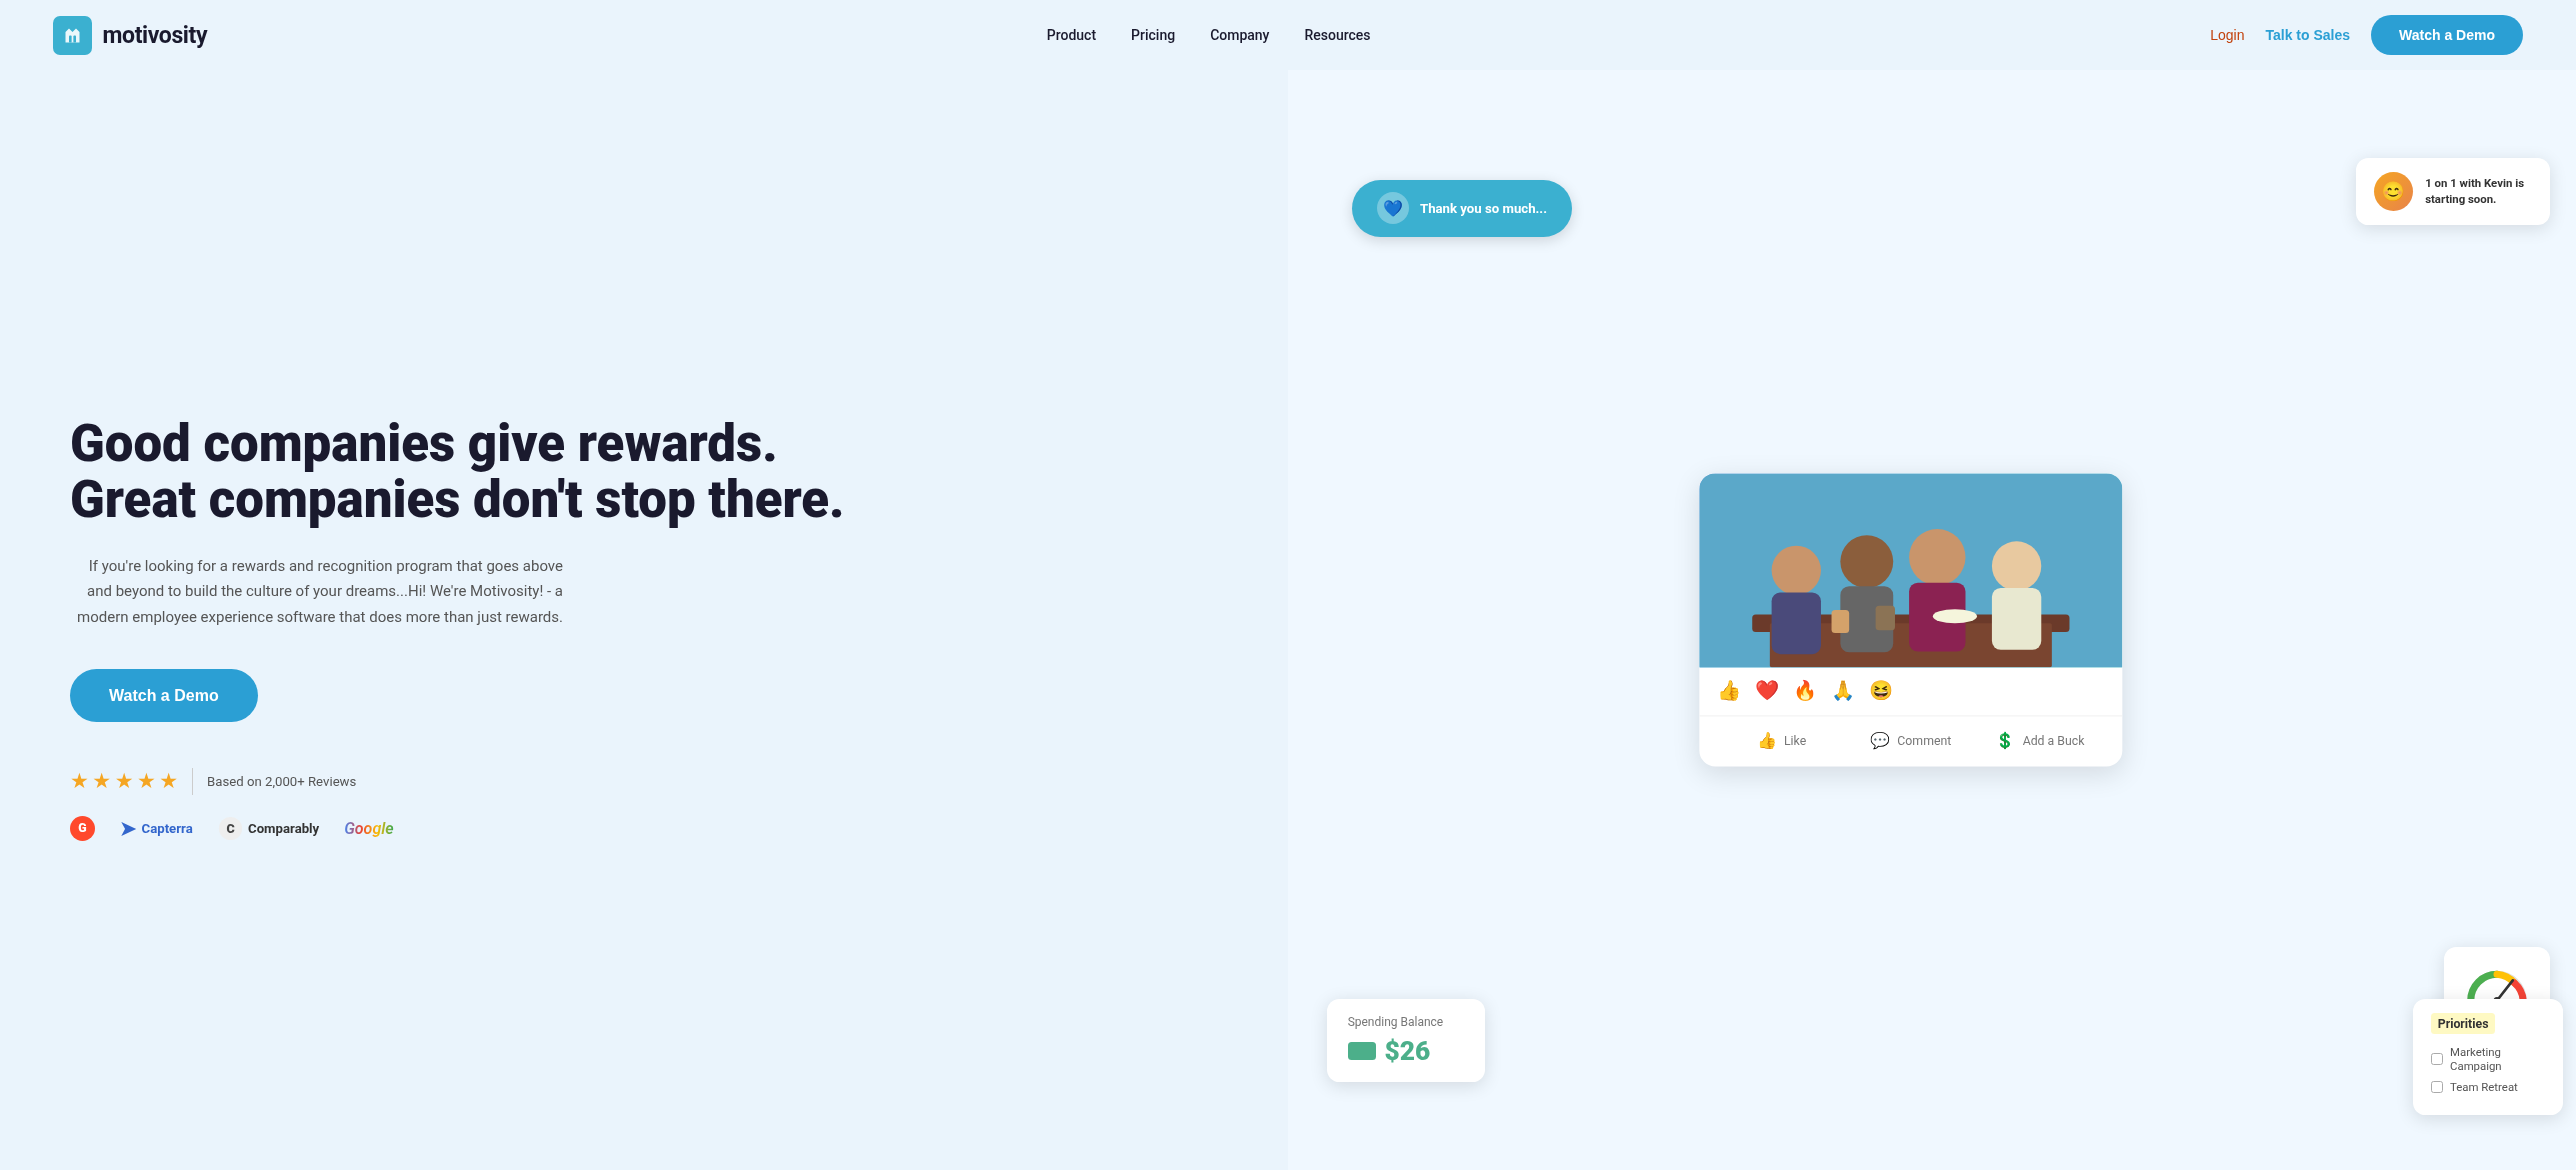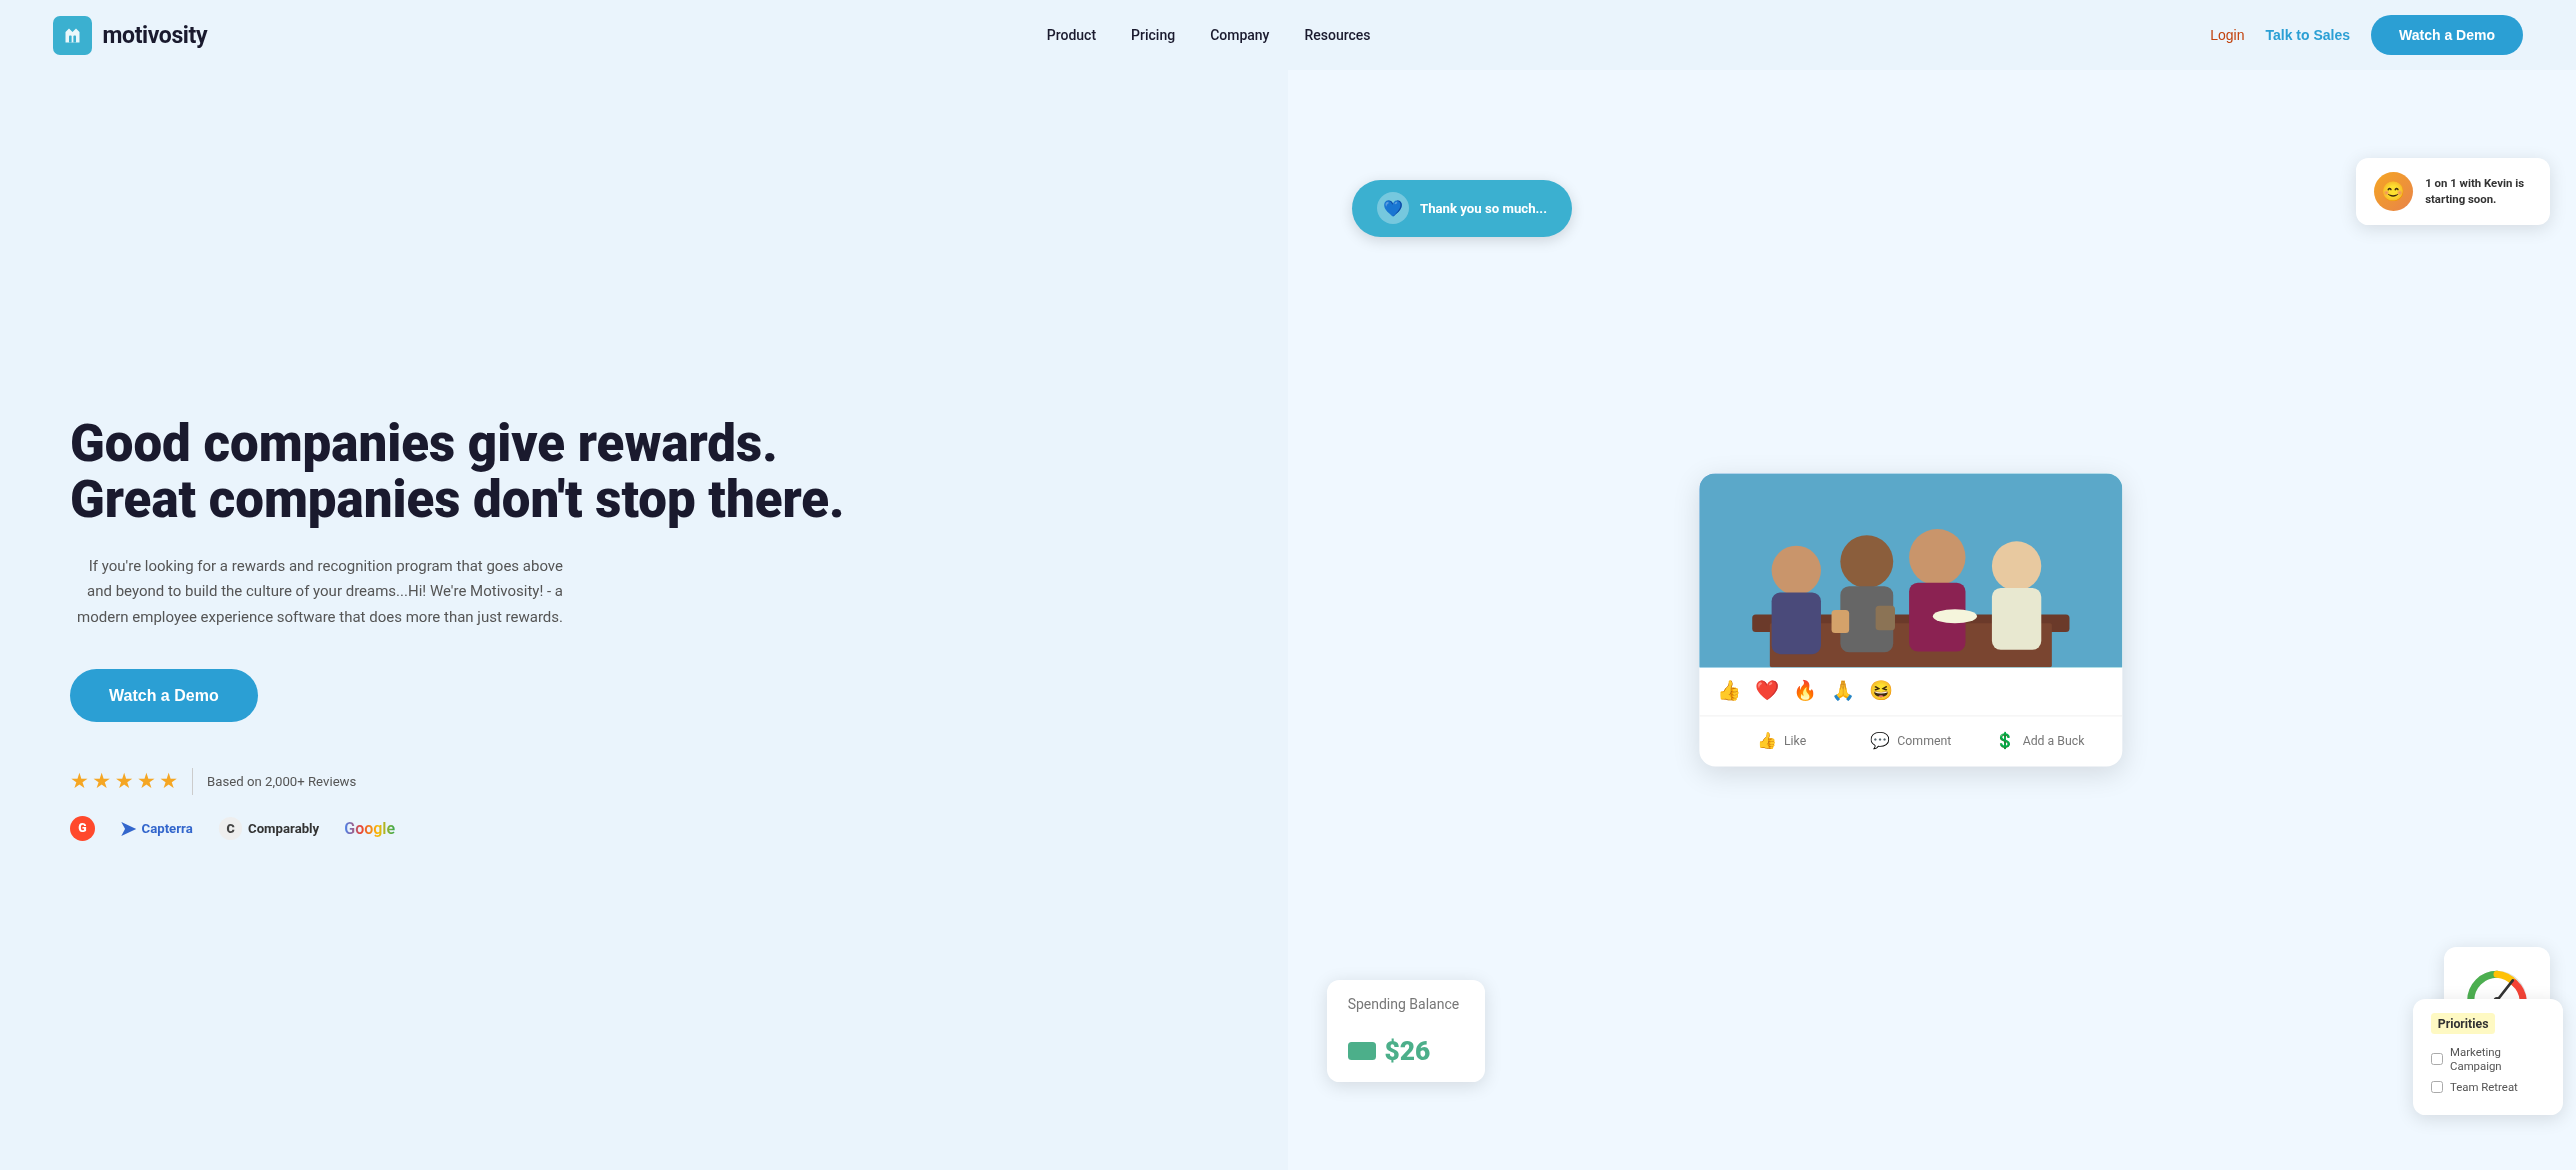--- a/index.html
+++ b/index.html
@@ -191,20 +191,21 @@
     }
     .capterra-logo {
       font-size: 13.2px;
       color: #3366cc;
       font-weight: 700;
     }
     .google-text {
       font-size: 16px;
       font-weight: 600;
       background: linear-gradient(90deg, #4285F4, #EA4335, #FBBC05, #34A853);
+      font-style: italic;
       -webkit-background-clip: text;
       -webkit-text-fill-color: transparent;
     }
 
     
     .hero-illustration {
       position: relative;
       width: 100%;
       height: 100%;
       padding: 26.4px;
@@ -331,23 +332,23 @@
       position: absolute;
       bottom: 8%;
       left: 3%;
       background: white;
       border-radius: 12.3px;
       padding: 16px 21px;
       box-shadow: 0 3.5px 17.6px rgba(0,0,0,0.12);
       width: 158px;
     }
     .spending-label {
-      font-size: 14px;
+      font-size: 12px;
       color: #777;
-      margin-bottom: 24px;
+      margin-bottom: 7px;
     }
     .spending-icon-row {
       display: flex;
       align-items: center;
       gap: 8.8px;
     }
     .card-icon {
       width: 28px;
       height: 17.6px;
       background: #4caf8a;

